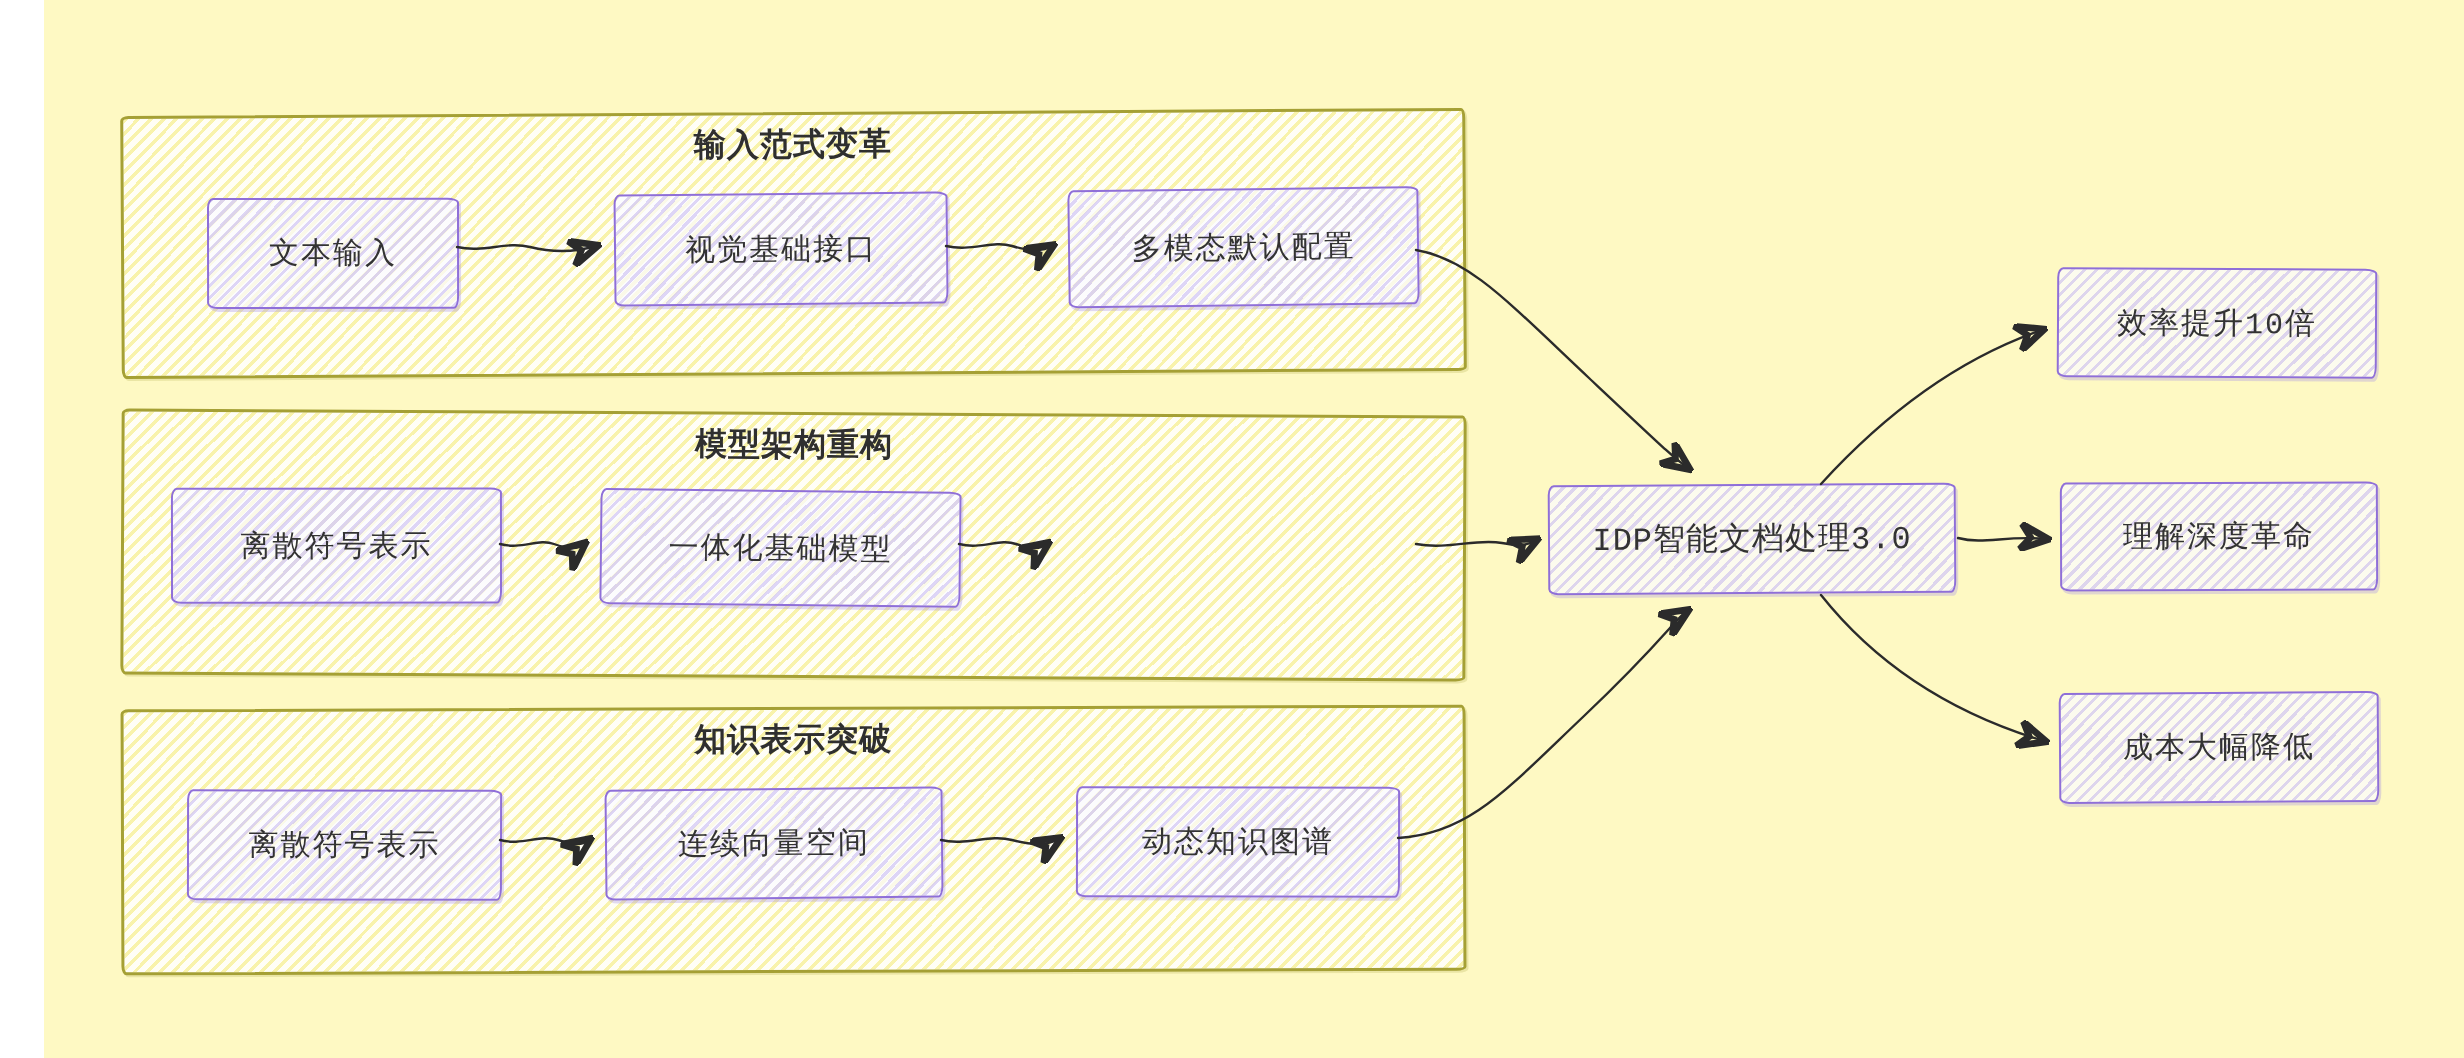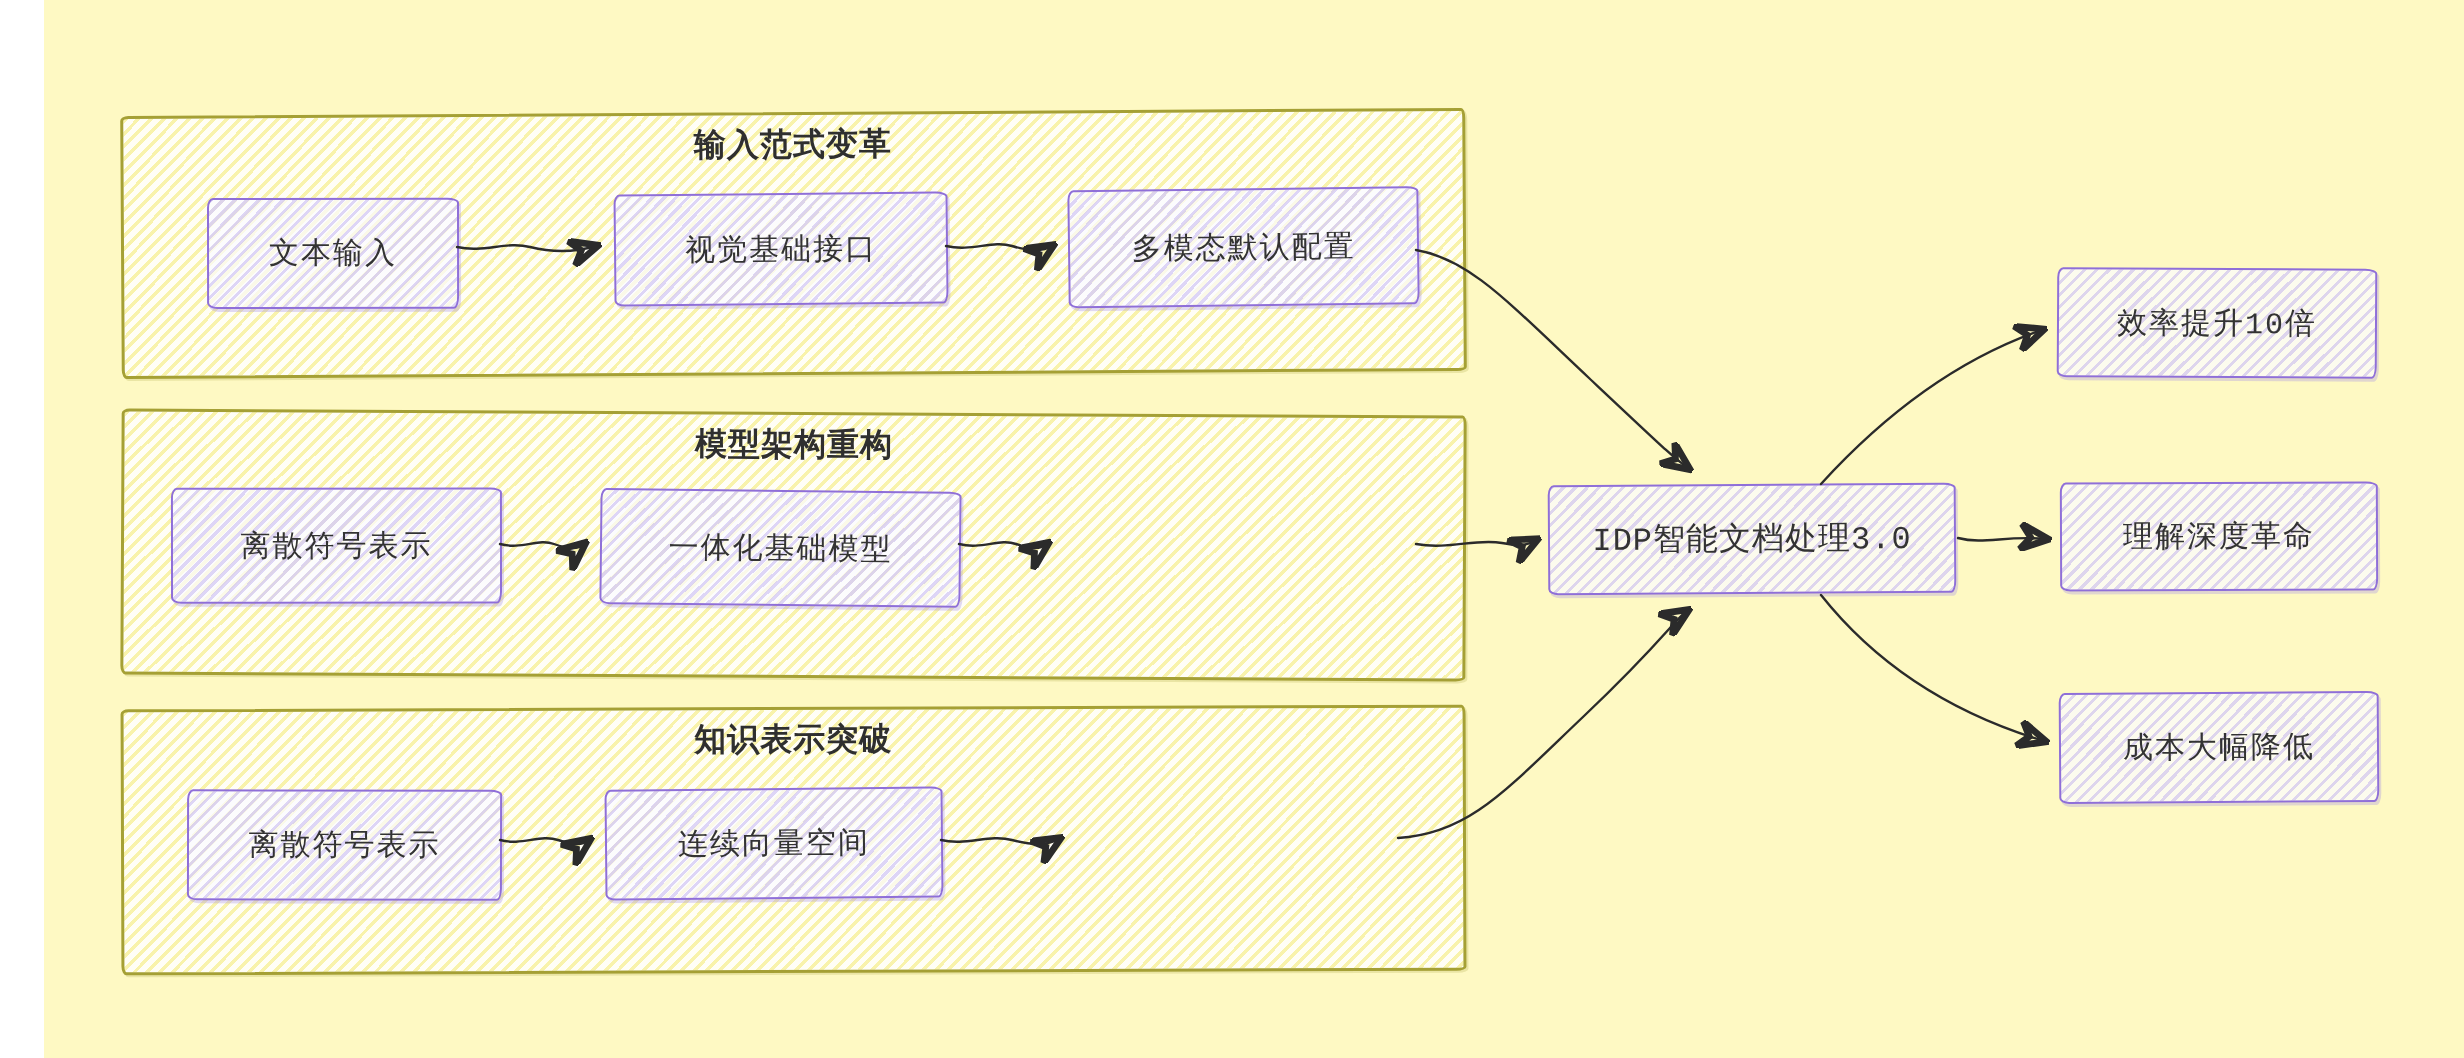--- a/index.html
+++ b/index.html
@@ -56,20 +56,21 @@
   <section class="group r-b" style="left:77px;top:412px;width:1345px;height:266px;">
     <h2 class="group-title">模型架构重构</h2>
     <div class="node r-a" style="left:47px;top:75px;width:331px;height:116px;">离散符号表示</div>
     <div class="node r-b" style="left:476px;top:75px;width:361px;height:116px;">一体化基础模型</div>
   </section>
 
   <section class="group r-c" style="left:77px;top:707px;width:1345px;height:266px;">
     <h2 class="group-title">知识表示突破</h2>
     <div class="node r-b" style="left:63px;top:78px;width:315px;height:111px;">离散符号表示</div>
     <div class="node r-a" style="left:481px;top:78px;width:338px;height:111px;">连续向量空间</div>
+    <div class="node r-b" style="left:952px;top:78px;width:324px;height:111px;">动态知识图谱</div>
   </section>
 
   <div class="node big r-a" style="left:1504px;top:484px;width:408px;height:110px;letter-spacing:1px;">IDP智能文档处理3.0</div>
 
   <div class="node r-b" style="left:2013px;top:268px;width:320px;height:110px;">效率提升10倍</div>
   <div class="node r-c" style="left:2016px;top:482px;width:318px;height:109px;">理解深度革命</div>
   <div class="node r-a" style="left:2015px;top:692px;width:320px;height:111px;">成本大幅降低</div>
 
   <svg class="arrows" viewBox="0 0 2464 1058">
     <defs>

